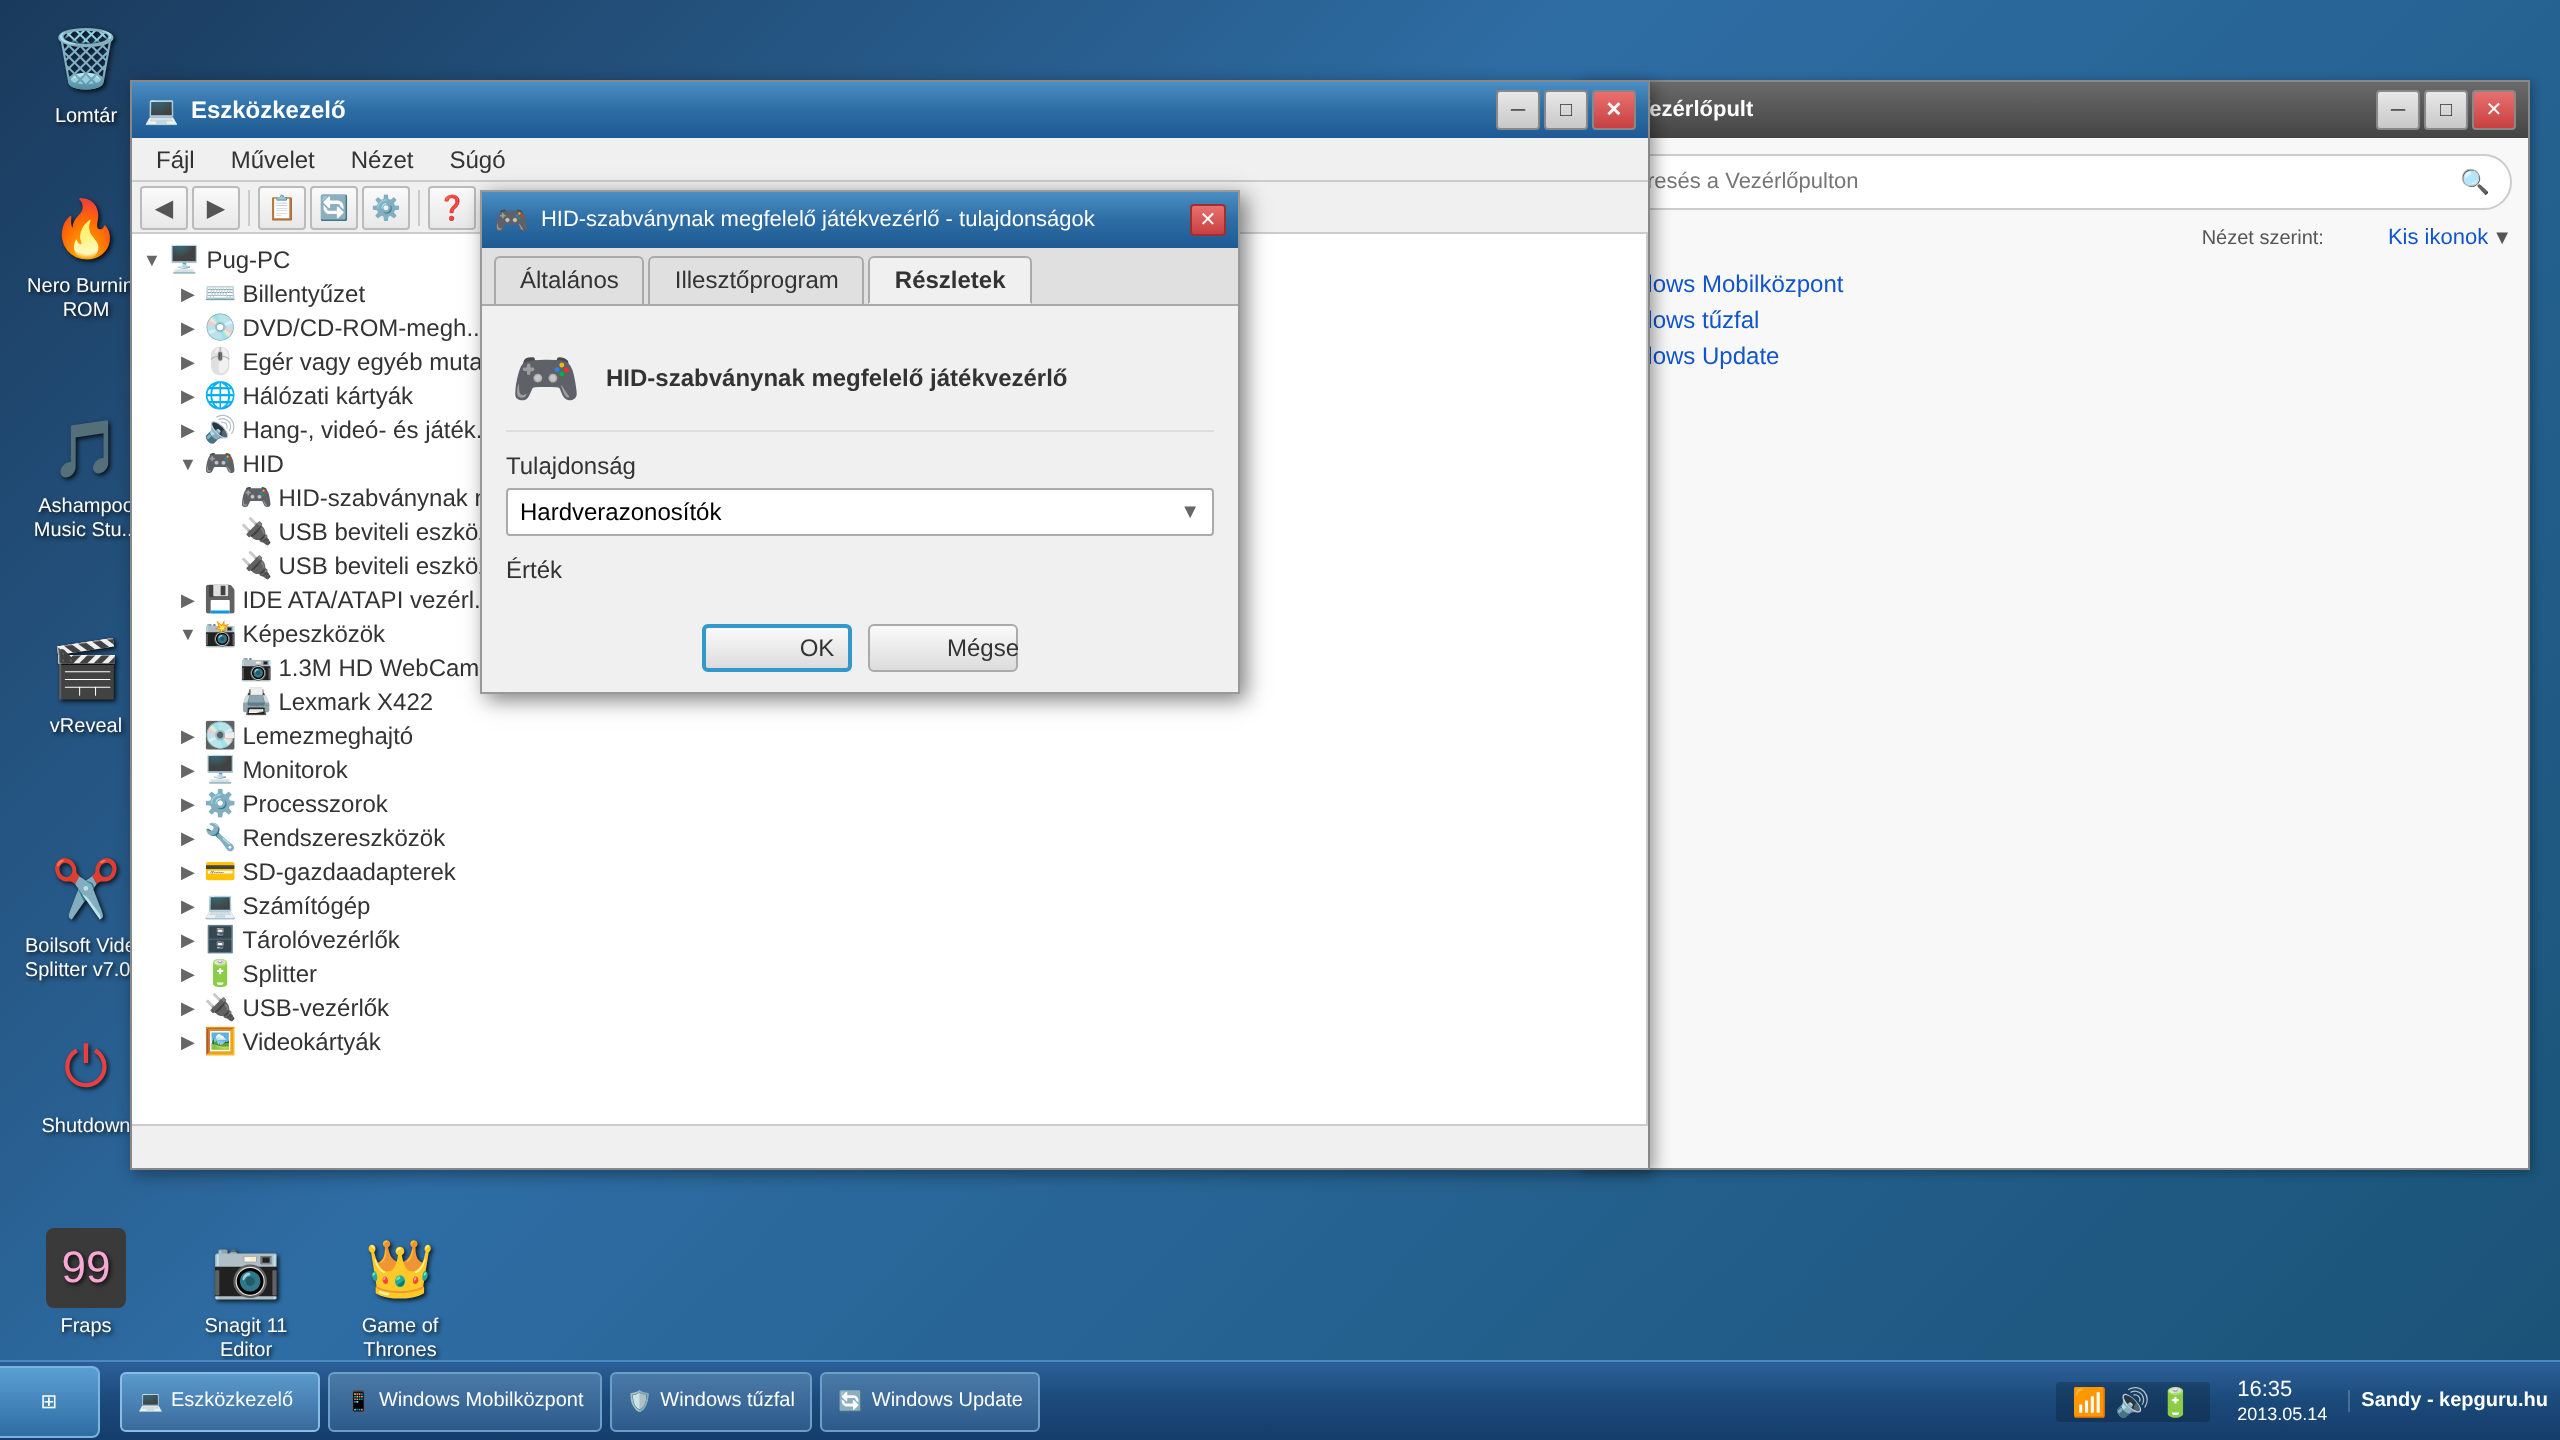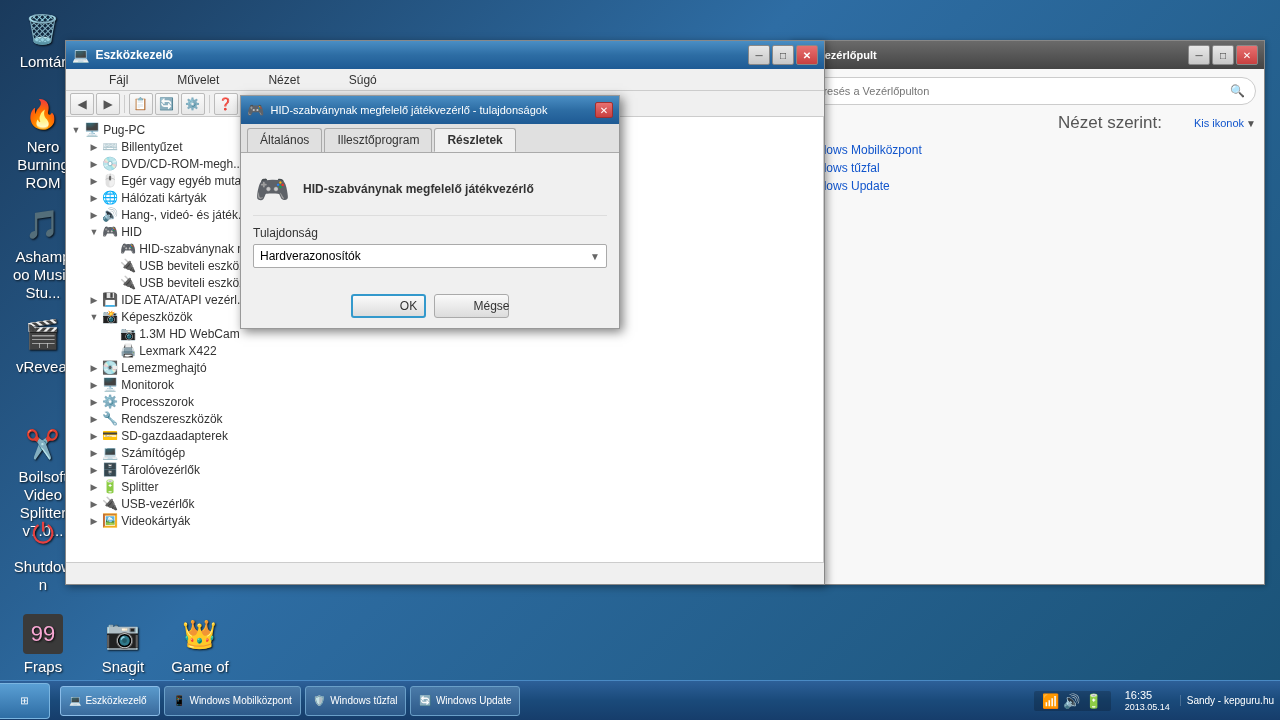--- a/index.html
+++ b/index.html
@@ -39,21 +39,21 @@
     .desktop-icon .icon-img {
       width: 40px;
       height: 40px;
       margin-bottom: 4px;
       display: flex;
       align-items: center;
       justify-content: center;
       font-size: 28px;
     }
     .desktop-icon .icon-label {
-      font-size: 15px;
+      font-size: 10px;
       color: white;
       word-break: break-word;
       line-height: 1.2;
     }
 
     
     .window-device-manager {
       position: absolute;
       top: 40px;
       left: 65px;
@@ -108,21 +108,20 @@
       border-bottom: 1px solid #ccc;
       padding: 0 4px;
       gap: 2px;
     }
     .menu-item {
       padding: 2px 8px;
       cursor: pointer;
       font-size: 12px;
       color: #333;
       border-radius: 2px;
-      margin-left: 31px;
     }
 
     
     .toolbar {
       height: 26px;
       background: #f0f0f0;
       display: flex;
       align-items: center;
       border-bottom: 1px solid #ccc;
       padding: 0 4px;
@@ -451,20 +450,21 @@
       padding: 0 10px;
       line-height: 1.3;
     }
 
     
     .tb-user-info {
       color: white;
       font-size: 10px;
       padding: 0 6px;
       border-left: 1px solid rgba(255,255,255,0.2);
+      font-weight: bold;
     }
   </style>
 </head>
 <body>
 
 <div class="desktop">
 
   <div class="desktop-icon" style="left:8px;top:5px;">
     <div class="icon-img">🗑️</div>
     <div class="icon-label">Lomtár</div>
@@ -519,21 +519,21 @@
         <div class="wt-btn">□</div>
         <div class="wt-btn close">✕</div>
       </div>
     </div>
     <div style="padding:8px;">
       <div class="search-bar">
         <input type="text" style="font-size: 11px;" placeholder="Keresés a Vezérlőpulton">
         <span style="color:#888;font-size:12px;">🔍</span>
       </div>
       <div style="display:flex;justify-content:flex-end;align-items:center;margin-bottom:8px;">
-        <span style="font-size:17px;color:#555;margin-right:4px;">Nézet szerint:</span>
+        <span style="font-size:10px;color:#555;margin-right:4px;">Nézet szerint:</span>
         <span style="font-size:11px;color:#1155cc;cursor:pointer;padding-left:28px;">Kis ikonok</span>
         <span style="font-size:10px;color:#555;margin-left:2px;">▼</span>
       </div>
       <div>
         <a class="bg-link">Windows Mobilközpont</a>
         <a class="bg-link">Windows tűzfal</a>
         <a class="bg-link">Windows Update</a>
       </div>
     </div>
   </div>
@@ -734,20 +734,21 @@
         <div class="dialog-device-icon">🎮</div>
         <div class="dialog-device-name">HID-szabványnak megfelelő játékvezérlő</div>
       </div>
 
       <div class="prop-label">Tulajdonság</div>
       <div class="prop-dropdown">
         <span>Hardverazonosítók</span>
         <span class="dd-arrow">▼</span>
       </div>
 
+      <div class="value-label">Érték</div>
     </div>
     <div class="dialog-buttons">
       <div class="dlg-btn default">OK</div>
       <div class="dlg-btn">Mégse</div>
     </div>
   </div>
 
   <div class="taskbar-bottom-items">
 
     <div style="width:50px;height:36px;background:linear-gradient(to bottom,#5a9fd4,#2e6da4);border-radius:0 4px 4px 0;display:flex;align-items:center;justify-content:center;cursor:pointer;border:1px solid #7ab5e0;border-left:none;margin-right:6px;">

